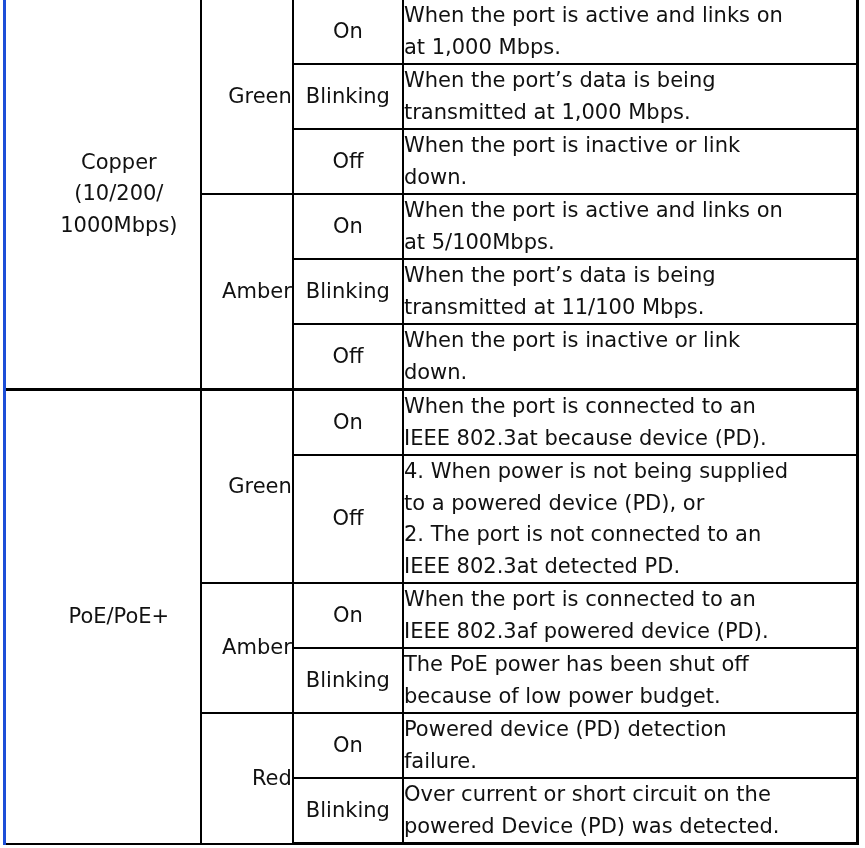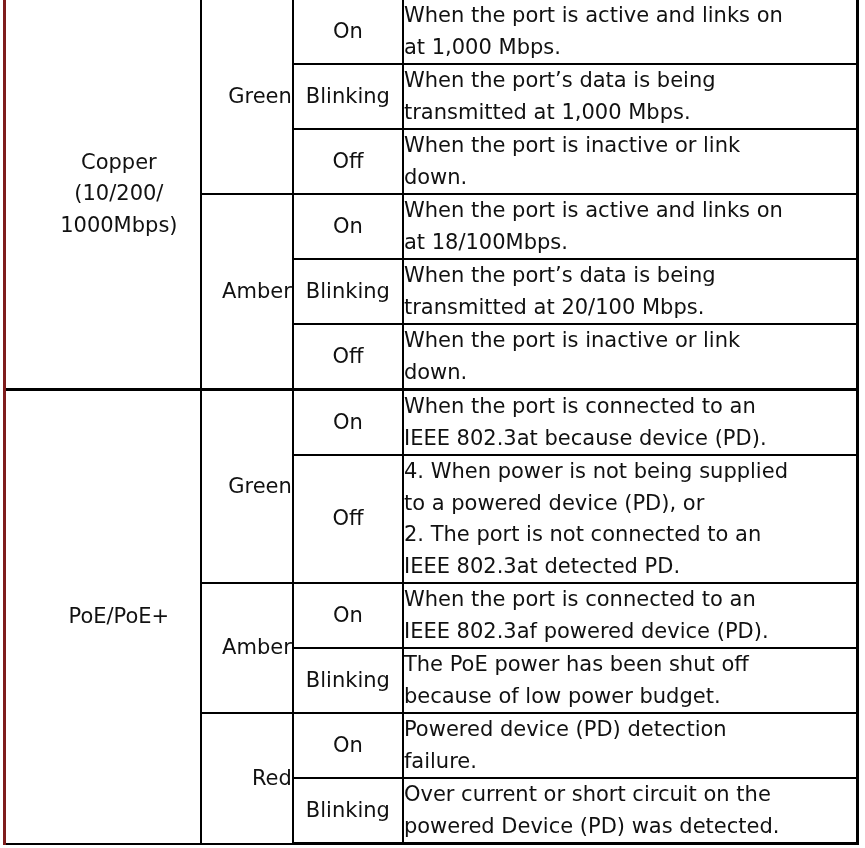--- a/index.html
+++ b/index.html
@@ -57,21 +57,21 @@
   .cell-desc {
     text-align: left;
     padding: 1px 0 1px 6px;
   }
 
   .desc-line { display: block; white-space: pre; }
   .media-line { display: block; white-space: pre; }
 
   
   .section-top td { border-top: 3px solid #000000; }
-  .led-table td.outer-left  { border-left: 3px solid #7f1d1d; padding-left: 32px; }
+  .led-table td.outer-left  { border-left: 3px solid #1d4ed8; padding-left: 32px; }
   .led-table td.outer-right { border-right: 3px solid #000000; }
   .led-table tr:last-child td { border-bottom: 3px solid #000000; }
 </style>
 </head>
 <body>
 
 <table class="led-table">
   <colgroup>
     <col class="col-media">
     <col class="col-color">
@@ -108,29 +108,29 @@
         <span class="desc-line">When the port is inactive or link</span>
         <span class="desc-line">down.</span>
       </td>
     </tr>
 
     <tr>
       <td class="cell-color" rowspan="3">Amber</td>
       <td class="cell-state">On</td>
       <td class="cell-desc outer-right">
         <span class="desc-line">When the port is active and links on</span>
-        <span class="desc-line">at 18/100Mbps.</span>
+        <span class="desc-line">at 5/100Mbps.</span>
       </td>
     </tr>
 
     <tr>
       <td class="cell-state">Blinking</td>
       <td class="cell-desc outer-right">
         <span class="desc-line">When the port’s data is being</span>
-        <span class="desc-line">transmitted at 20/100 Mbps.</span>
+        <span class="desc-line">transmitted at 11/100 Mbps.</span>
       </td>
     </tr>
 
     <tr>
       <td class="cell-state">Off</td>
       <td class="cell-desc outer-right">
         <span class="desc-line">When the port is inactive or link</span>
         <span class="desc-line">down.</span>
       </td>
     </tr>

